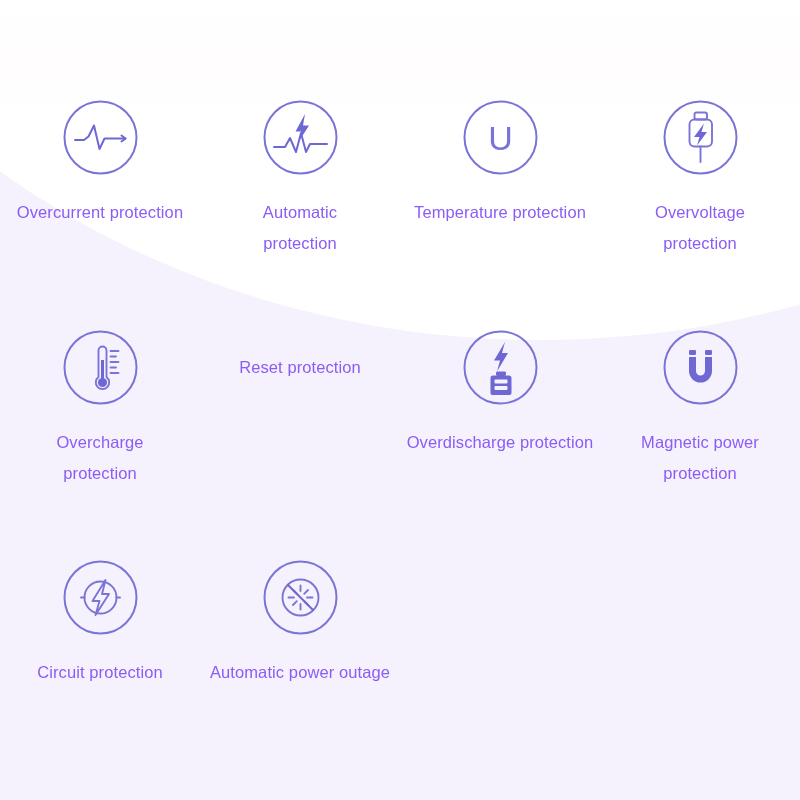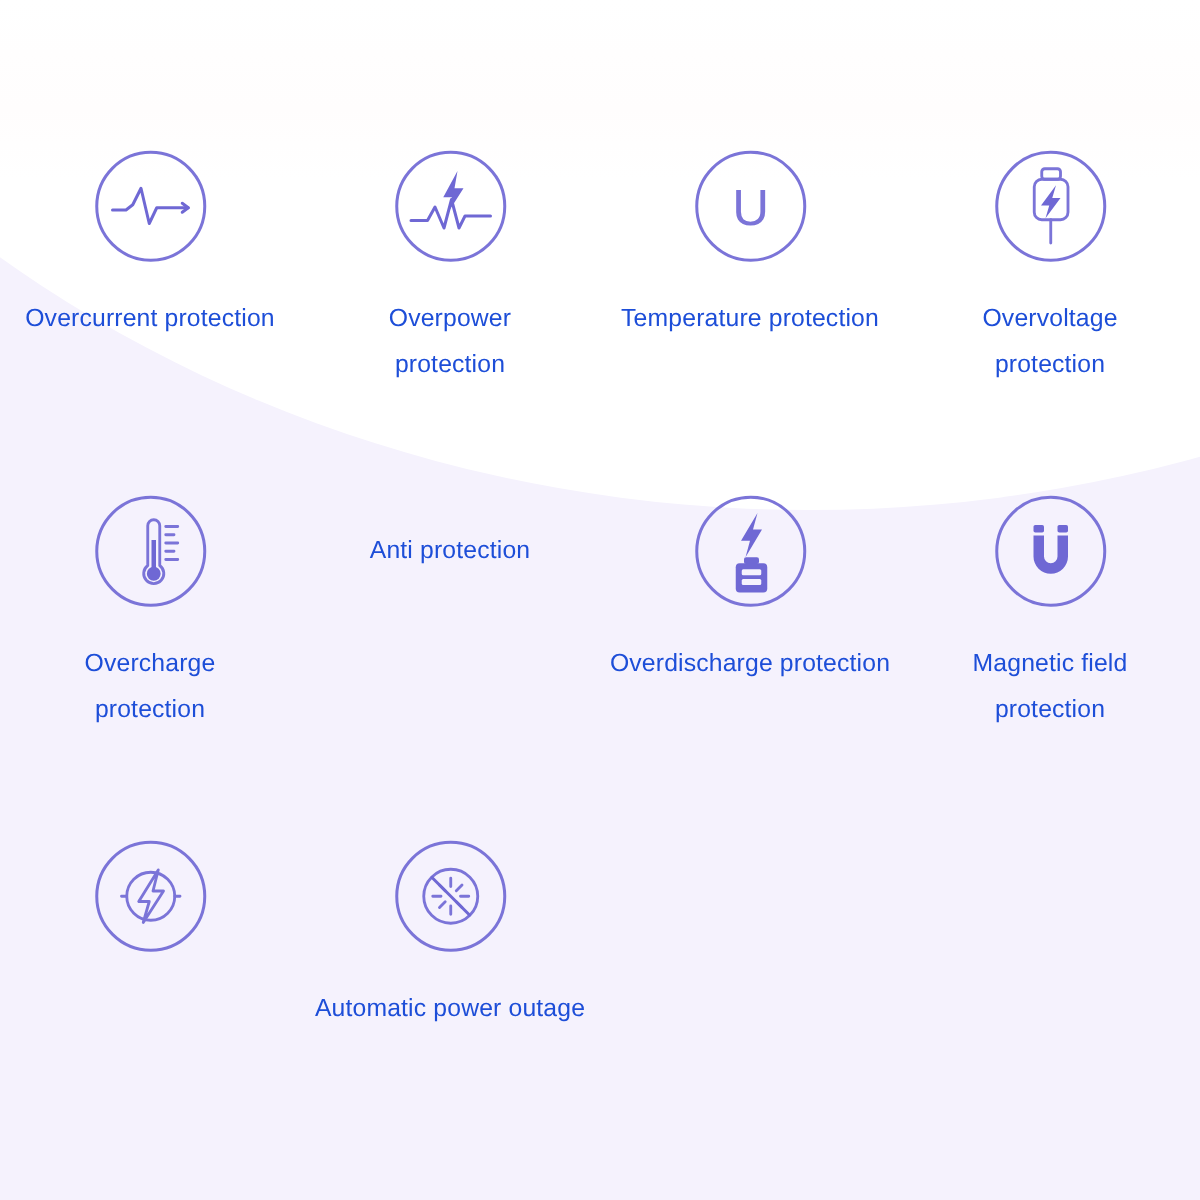--- a/index.html
+++ b/index.html
@@ -60,21 +60,21 @@
   }
   .icon-circle svg { display:block; width:75px; height:75px; overflow:visible; }
 
   .label {
     margin-top:22px;
     width:190px;
     text-align:center;
     font-size:16.5px;
     line-height:1.85;
     letter-spacing:.1px;
-    color:#1d4ed8;
+    color:#8b5cf6;
     white-space:pre-line;
   }
   .label.wide { width:205px; }
   .label.xwide { width:215px; }
 
   
   .st { fill:none; stroke:#6f68d4; stroke-width:2; stroke-linecap:round; stroke-linejoin:round; }
   .st-thin { fill:none; stroke:#7b74d8; stroke-width:1.9; stroke-linecap:round; stroke-linejoin:round; }
   .ring { fill:none; stroke:#7b74d8; stroke-width:2; }
   .fill { fill:#6f68d4; }
@@ -106,21 +106,21 @@
   </div>
 
   <div class="cell">
     <span class="icon-circle">
       <svg viewBox="0 0 75 75">
         <circle class="ring" cx="37.5" cy="37.5" r="36"></circle>
         <path class="st" d="M11 47 h11 l5 -9 L33 52 L38 33 L43 52 L47 44 h17"></path>
         <path class="fill" d="M42 14 L32.5 31.5 L38.2 31.5 L35.5 42 L46 25.5 L40 25.5 Z"></path>
       </svg>
     </span>
-    <div class="label">Overpower
+    <div class="label">Automatic
 protection</div>
   </div>
 
   <div class="cell">
     <span class="icon-circle">
       <svg viewBox="0 0 75 75">
         <circle class="ring" cx="37.5" cy="37.5" r="36"></circle>
         <text class="u-text" x="37.5" y="50" text-anchor="middle">U</text>
       </svg>
     </span>
@@ -150,21 +150,21 @@
         <path class="fill" d="M38 30 h3 v19 h-3 Z"></path>
         <circle class="fill" cx="39.5" cy="52.5" r="4.6"></circle>
         <path class="st-thin" d="M47.5 21 h8 M47.5 26.5 h5.5 M47.5 32 h8 M47.5 37.5 h5.5 M47.5 43 h8"></path>
       </svg>
     </span>
     <div class="label">Overcharge
 protection</div>
   </div>
 
   <div class="cell">
-    <div class="label">Anti protection</div>
+    <div class="label">Reset protection</div>
   </div>
 
 
   <div class="cell">
     <span class="icon-circle">
       <svg viewBox="0 0 75 75">
         <circle class="ring" cx="37.5" cy="37.5" r="36"></circle>
         <path class="fill" d="M42 12 L31 30.5 L37 30.5 L34 41.5 L45 23 L39 23 Z"></path>
         <rect class="fill" x="33" y="41.5" width="10" height="4.5" rx="1.4"></rect>
         <rect class="fill" x="27.5" y="45.5" width="21" height="19.5" rx="2.6"></rect>
@@ -177,33 +177,34 @@
 
   <div class="cell">
     <span class="icon-circle">
       <svg viewBox="0 0 75 75">
         <circle class="ring" cx="37.5" cy="37.5" r="36"></circle>
         <path d="M26 27 V41 a11.5 11.5 0 0 0 23 0 V27 h-7 V41 a4.5 4.5 0 0 1 -9 0 V27 Z" class="fill"></path>
         <rect class="fill" x="26" y="20" width="7" height="5" rx="1.2"></rect>
         <rect class="fill" x="42" y="20" width="7" height="5" rx="1.2"></rect>
       </svg>
     </span>
-    <div class="label">Magnetic field
+    <div class="label">Magnetic power
 protection</div>
   </div>
 
   <div class="cell">
     <span class="icon-circle">
       <svg viewBox="0 0 75 75">
         <circle class="ring" cx="37.5" cy="37.5" r="36"></circle>
         <circle class="st-thin" cx="37.5" cy="37.5" r="16"></circle>
         <path class="st-thin" d="M18 37.5 h3.5 M53.5 37.5 h3.5"></path>
         <path class="st-thin" d="M42.5 20 L29.5 41 L36.5 41 L32.5 55 L46 34 L39 34 Z"></path>
       </svg>
     </span>
+    <div class="label">Circuit protection</div>
   </div>
 
   <div class="cell">
     <span class="icon-circle">
       <svg viewBox="0 0 75 75">
         <circle class="ring" cx="37.5" cy="37.5" r="36"></circle>
         <circle class="st-thin" cx="37.5" cy="37.5" r="18"></circle>
         <path class="st-thin" d="M37.5 25.5 V31 M37.5 44 V49.5 M25.5 37.5 H31 M44 37.5 H49.5"></path>
         <path class="st-thin" d="M30 30 L33.8 33.8 M41.2 41.2 L45 45 M45 30 L41.2 33.8 M33.8 41.2 L30 45"></path>
         <path class="st" d="M25 25 L50 50"></path>

